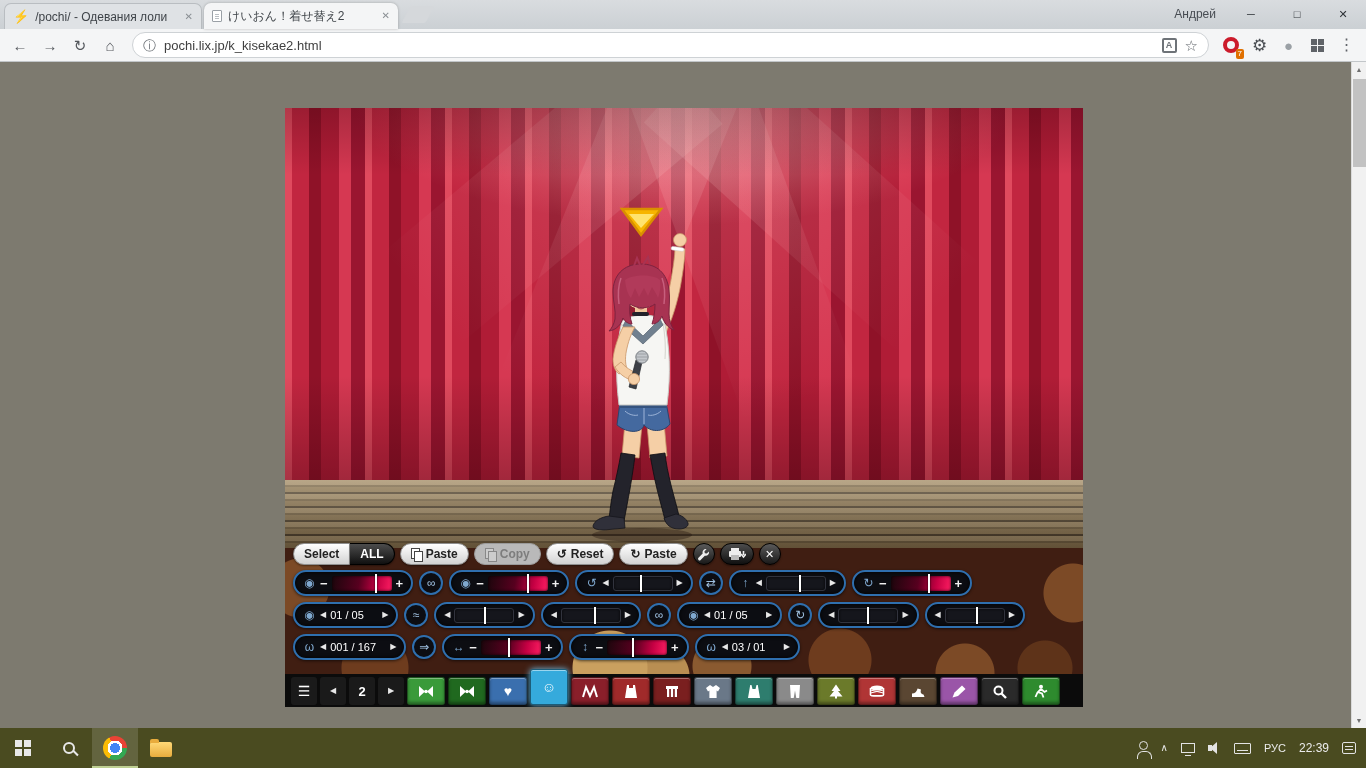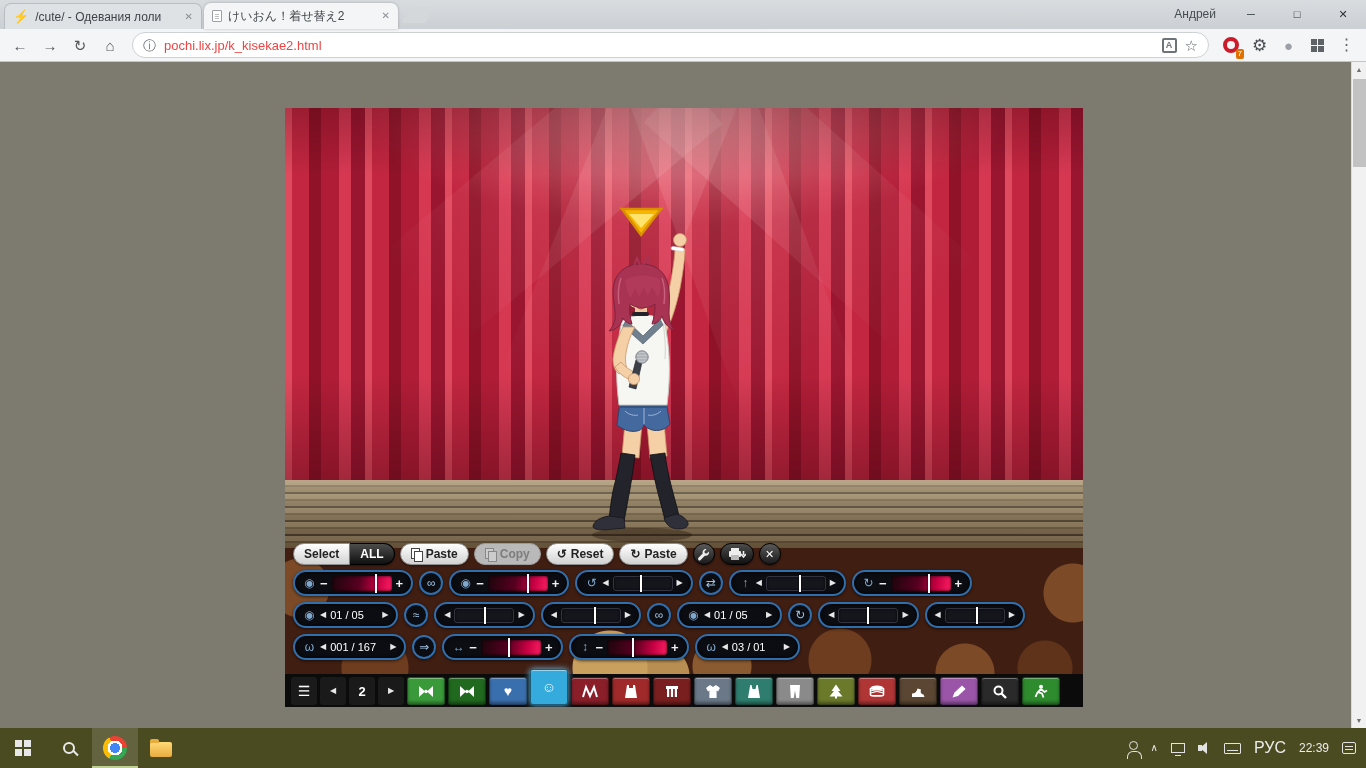--- a/index.html
+++ b/index.html
@@ -23,21 +23,21 @@
   .newtab { position:absolute; left:406px; top:6px; width:24px; height:17px; background:#d5d8db; transform:skewX(-28deg); border-radius:2px; }
   .profile { position:absolute; right:150px; top:7px; font-size:12px; color:#474c52; }
   .wbtns { position:absolute; right:0; top:0; height:29px; display:flex; }
   .wbtn { width:46px; height:29px; display:flex; align-items:center; justify-content:center; font-size:11px; color:#2e3237; }
 
   
   .navbar { position:absolute; left:0; top:29px; right:0; height:33px; background:#f4f5f6; border-bottom:1px solid #c2c6c9; display:flex; align-items:center; padding:0 6px; gap:2px; }
   .nico { width:28px; height:28px; border-radius:50%; display:flex; align-items:center; justify-content:center; font-size:15px; color:#54585d; flex:none; }
   .abar { flex:1; height:26px; margin:0 6px; background:#fff; border:1px solid #ced2d5; border-radius:13px; display:flex; align-items:center; padding:0 10px; gap:8px; min-width:0; }
   .abar .info { color:#6e7378; font-size:13px; flex:none; }
-  .url { flex:1; font-size:13px; color:#ef4444; white-space:nowrap; overflow:hidden; }
+  .url { flex:1; font-size:13px; color:#404040; white-space:nowrap; overflow:hidden; }
   .tr-ic { width:15px; height:15px; border:2px solid #6e7378; border-radius:2px; font-size:9px; font-weight:bold; color:#6e7378; display:flex; align-items:center; justify-content:center; flex:none; }
   .star { font-size:15px; color:#63686d; flex:none; }
   .ext { width:27px; height:27px; display:flex; align-items:center; justify-content:center; position:relative; flex:none; }
   .opera { width:16px; height:16px; border-radius:50%; border:4px solid #cc1b2b; position:relative; }
   .badge { position:absolute; right:0; bottom:0; background:#e07000; color:#fff; font-size:8px; line-height:1; padding:1px 2px; border-radius:2px; }
   .gear { font-size:17px; color:#4a4e53; }
   .dot-ext { font-size:15px; color:#9aa0a5; }
   .grid-ic { width:13px; height:13px; display:grid; grid-template-columns:6px 6px; grid-template-rows:6px 6px; gap:1px; }
   .grid-ic b { background:#5f6368; }
   .dots { font-size:16px; color:#5f6368; }
@@ -135,34 +135,34 @@
   .ppl-ic { width:9px; height:9px; border:1.5px solid #e3e3e3; border-radius:50%; position:relative; margin-top:-6px; }
   .ppl-ic::after { content:""; position:absolute; top:9px; left:-3px; width:13px; height:7px; border:1.5px solid #e3e3e3; border-bottom:none; border-radius:6px 6px 0 0; }
   .chev { font-size:10px; color:#e8e8e8; }
   .net-ic { width:14px; height:10px; border:1.5px solid #e3e3e3; position:relative; }
   .net-ic::after { content:""; position:absolute; left:3px; bottom:-4px; width:6px; height:1.5px; background:#e3e3e3; }
   .spk-ic { position:relative; width:13px; height:12px; }
   .spk-ic::before { content:""; position:absolute; left:0; top:3px; width:4px; height:6px; background:#e3e3e3; }
   .spk-ic::after { content:""; position:absolute; left:2px; top:0; border-right:7px solid #e3e3e3; border-top:6px solid transparent; border-bottom:6px solid transparent; }
   .kbd-ic { width:17px; height:11px; border:1.5px solid #e3e3e3; border-radius:1px; position:relative; }
   .kbd-ic::after { content:""; position:absolute; left:2px; right:2px; bottom:1.5px; height:1.5px; background:#e3e3e3; }
-  .tlang { font-size:16px;text-align:center; }
+  .tlang { font-size:11px;text-align:center; }
   .ttime { font-size:12px; }
   .ac-ic { width:14px; height:12px; border:1.5px solid #e3e3e3; border-radius:2px; position:relative; }
   .ac-ic::after { content:""; position:absolute; left:2px; top:2.5px; right:2px; height:1.5px; background:#e3e3e3; box-shadow:0 3px 0 #e3e3e3; }
 </style>
 </head>
 <body>
 
 <div class="screen">
 
   <div class="titlebar">
     <div class="tab inactive">
       <span class="g fav-zap">⚡</span>
-      <span class="tab-title">/cute/ - Одевания лоли</span>
+      <span class="tab-title">/pochi/ - Одевания лоли</span>
       <span class="g tab-x">✕</span>
     </div>
     <div class="tab active">
       <span class="page-ic"></span>
       <span class="tab-title">けいおん！着せ替え2</span>
       <span class="g tab-x">✕</span>
     </div>
     <div class="newtab"></div>
     <span class="profile">Андрей</span>
     <div class="wbtns">

